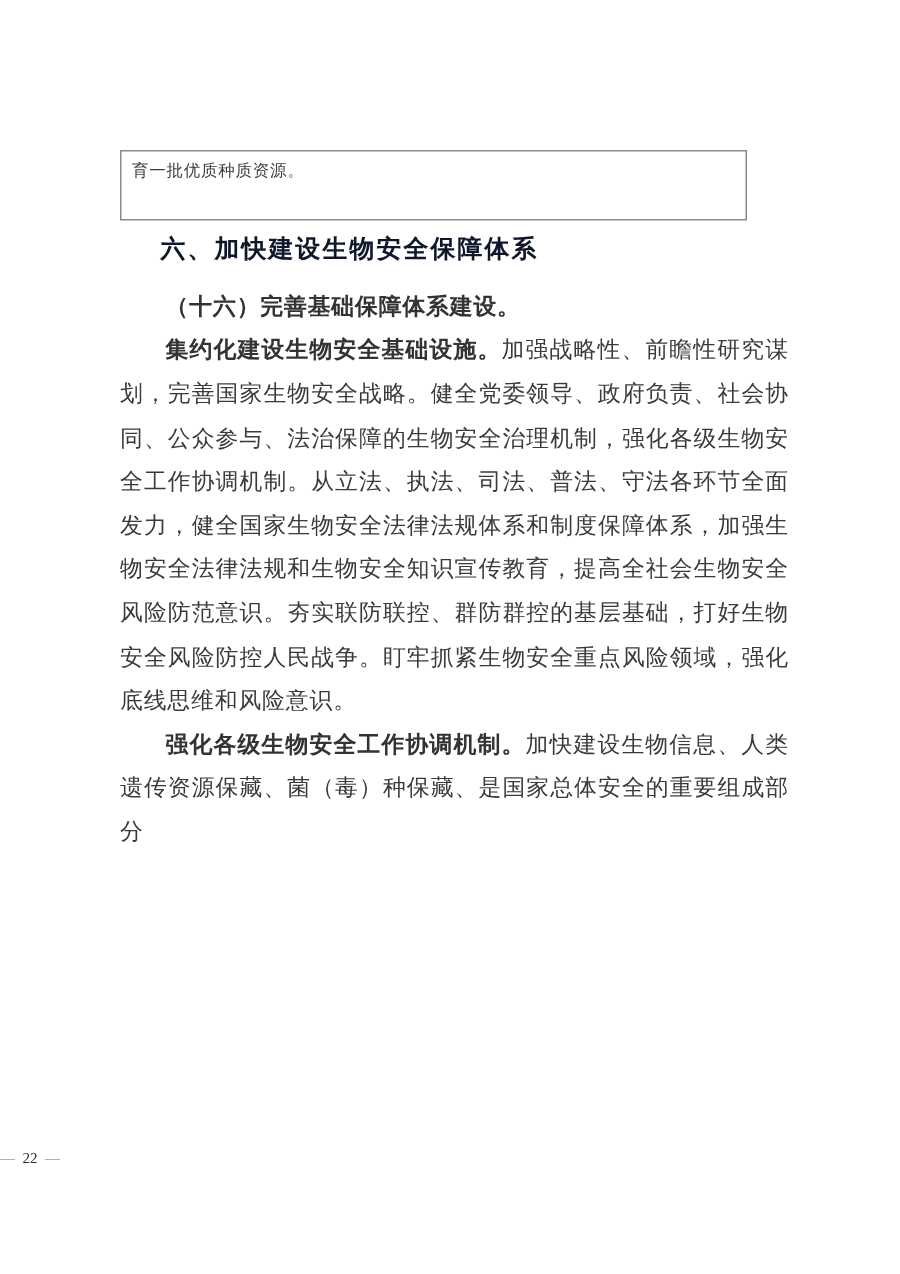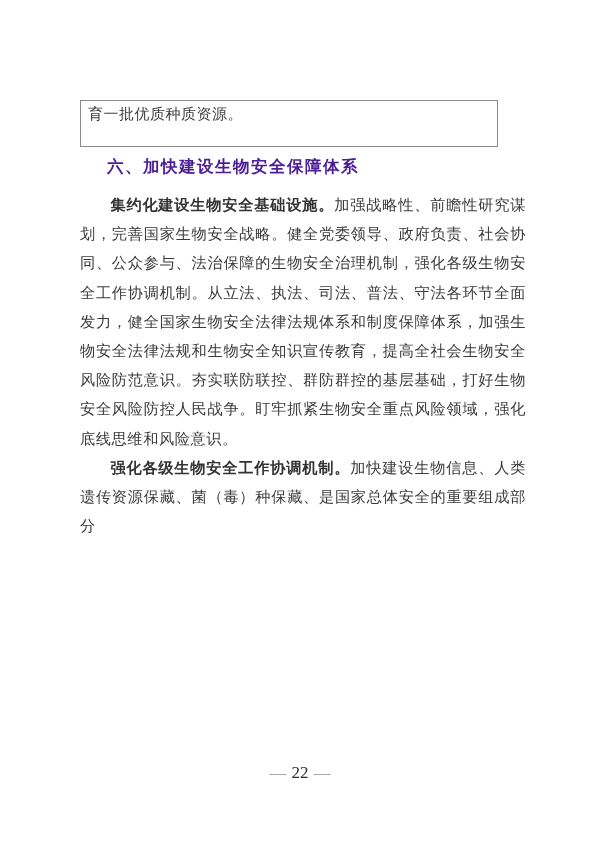--- a/index.html
+++ b/index.html
@@ -23,36 +23,36 @@
     top: 100px;
     width: 416px;
     height: 45px;
     border: 1px solid #8a8a8a;
     background: #ffffff;
     box-sizing: content-box;
   }
   .callout-text {
     display: block;
     padding: 6px 8px 0 7px;
-    font-size: 15px;
+    font-size: 11px;
     line-height: 15px;
     letter-spacing: 0.5px;
     color: #3d3d3d;
   }
   
   .section-heading {
     position: absolute;
     left: 107px;
     top: 156px;
     font-family: "Liberation Sans", sans-serif;
     font-weight: bold;
     font-size: 16.5px;
     line-height: 20px;
     letter-spacing: 1.5px;
-    color: #4c1d95;
+    color: #0f172a;
     white-space: nowrap;
   }
   
   .body-block {
     position: absolute;
     left: 80px;
     top: 190px;
     width: 446px;
     color: #3a3a3a;
     font-size: 15.2px;
@@ -68,22 +68,22 @@
   .body-block .lead {
     font-weight: bold;
     color: #333333;
   }
   
   .footer {
     position: absolute;
     left: 0;
     top: 762px;
     width: 100%;
-    text-align: center;
-    font-size: 17px;
+    text-align: left;
+    font-size: 10px;
     line-height: 22px;
     white-space: nowrap;
   }
   .footer .dash {
     color: #9a9a9a;
     letter-spacing: 0;
   }
   .footer .num {
     color: #2f2f2f;
     margin: 0 5px;
@@ -96,20 +96,21 @@
 <div class="page">
 
   <div class="callout-box">
     <span class="callout-text">育一批优质种质资源。</span>
   </div>
 
   <div class="section-heading">六、加快建设生物安全保障体系</div>
 
   <div class="body-block">
 
+    <p class="para"><span class="lead">（十六）完善基础保障体系建设。</span><span></span></p>
 
     <p class="para"><span class="lead">集约化建设生物安全基础设施。</span><span>加强战略性、前瞻性研究谋划，完善国家生物安全战略。健全党委领导、政府负责、社会协同、公众参与、法治保障的生物安全治理机制，强化各级生物安全工作协调机制。从立法、执法、司法、普法、守法各环节全面发力，健全国家生物安全法律法规体系和制度保障体系，加强生物安全法律法规和生物安全知识宣传教育，提高全社会生物安全风险防范意识。夯实联防联控、群防群控的基层基础，打好生物安全风险防控人民战争。盯牢抓紧生物安全重点风险领域，强化底线思维和风险意识。</span></p>
 
     <p class="para"><span class="lead">强化各级生物安全工作协调机制。</span><span>加快建设生物信息、人类遗传资源保藏、菌（毒）种保藏、是国家总体安全的重要组成部分</span></p>
   </div>
 
   <div class="footer">
     <span class="dash">—</span><span class="num">22</span><span class="dash">—</span>
   </div>
 

